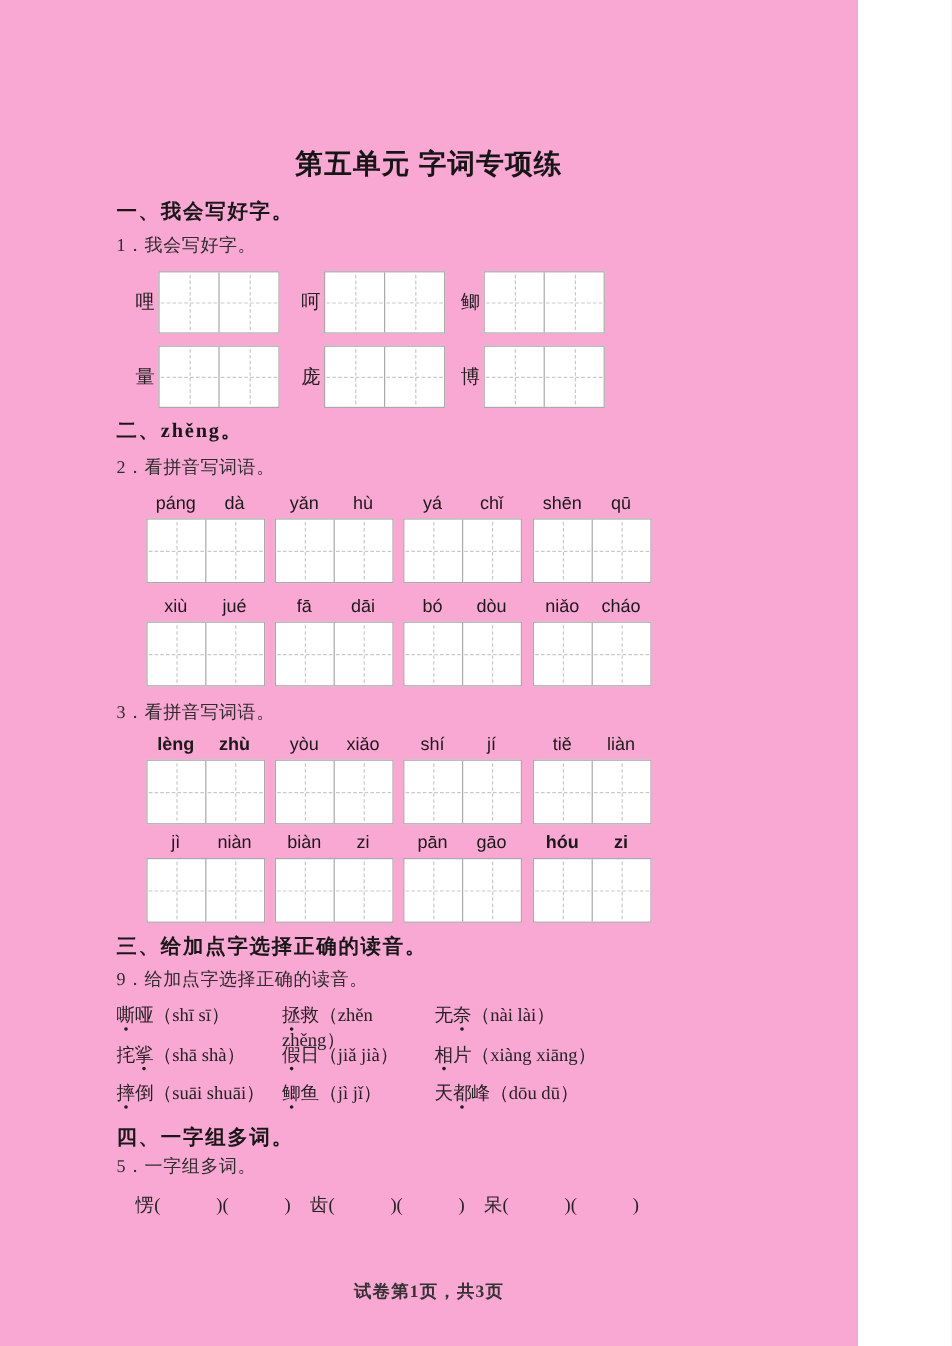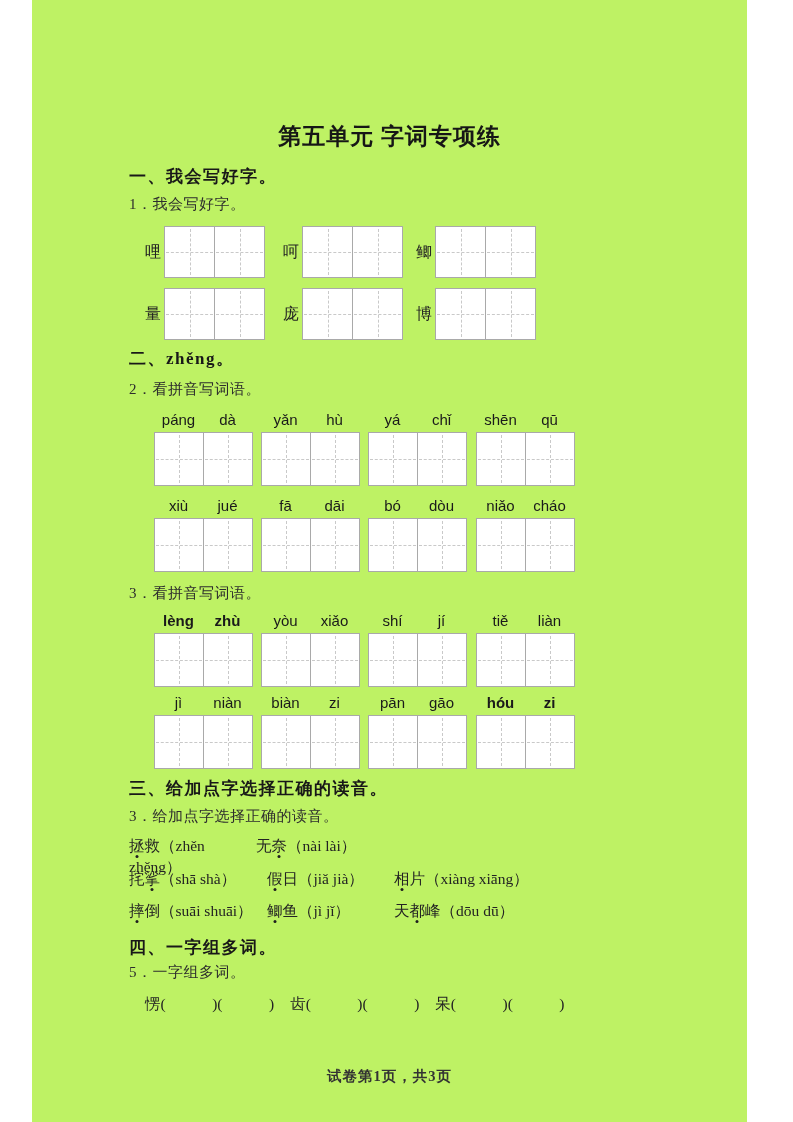--- a/index.html
+++ b/index.html
@@ -1,20 +1,19 @@
 <!DOCTYPE html>
 <html><head>
 <meta charset="utf-8">
 <style>
   html,body { margin:0; padding:0; background:#ffffff; }
   .page {
-    position:relative; width:715px; height:1122px; background:#bef264;
+    position:relative; width:715px; height:1122px; background:#f9a8d4;
     font-family:"Liberation Serif","DejaVu Serif",serif; color:#1e1e1e;
     overflow:hidden;
-    margin-left:32px;
   }
   .title {
     position:absolute; top:121px; left:0; width:100%; text-align:center;
     font-size:23px; font-weight:bold; letter-spacing:1px; color:#161616;
   }
   .sec-heading {
     position:absolute; left:97px; font-size:17px; font-weight:bold;
     letter-spacing:1.5px; color:#181818;
   }
   .q-item { position:absolute; left:97px; font-size:15px; color:#2d2d2d; letter-spacing:0.5px; }
@@ -280,23 +279,24 @@
         <span>hóu</span>
         <span>zi</span>
       </div>
     <div class="tian h52">
         <div class="cell"></div>
         <div class="cell"></div>
       </div>
   </div>
 
   <div class="sec-heading" style="top:777px;">三、给加点字选择正确的读音。</div>
-  <div class="q-item" style="top:807px;">3．给加点字选择正确的读音。</div>
+  <div class="q-item" style="top:807px;">9．给加点字选择正确的读音。</div>
 
   <div class="rline" style="top:836px;">
+    <span class="c0"><span></span><span class="dt">嘶</span><span>哑</span><span>（shī sī）</span></span>
     <span class="c1"><span></span><span class="dt">拯</span><span>救</span><span>（zhěn zhěng）</span></span>
     <span class="c2"><span>无</span><span class="dt">奈</span><span></span><span>（nài lài）</span></span>
   </div>
   <div class="rline" style="top:869px;">
     <span class="c0"><span>挓</span><span class="dt">挲</span><span></span><span>（shā  shà）</span></span>
     <span class="c1"><span></span><span class="dt">假</span><span>日</span><span>（jiǎ jià）</span></span>
     <span class="c2"><span></span><span class="dt">相</span><span>片</span><span>（xiàng xiāng）</span></span>
   </div>
   <div class="rline" style="top:901px;">
     <span class="c0"><span></span><span class="dt">摔</span><span>倒</span><span>（suāi  shuāi）</span></span>

